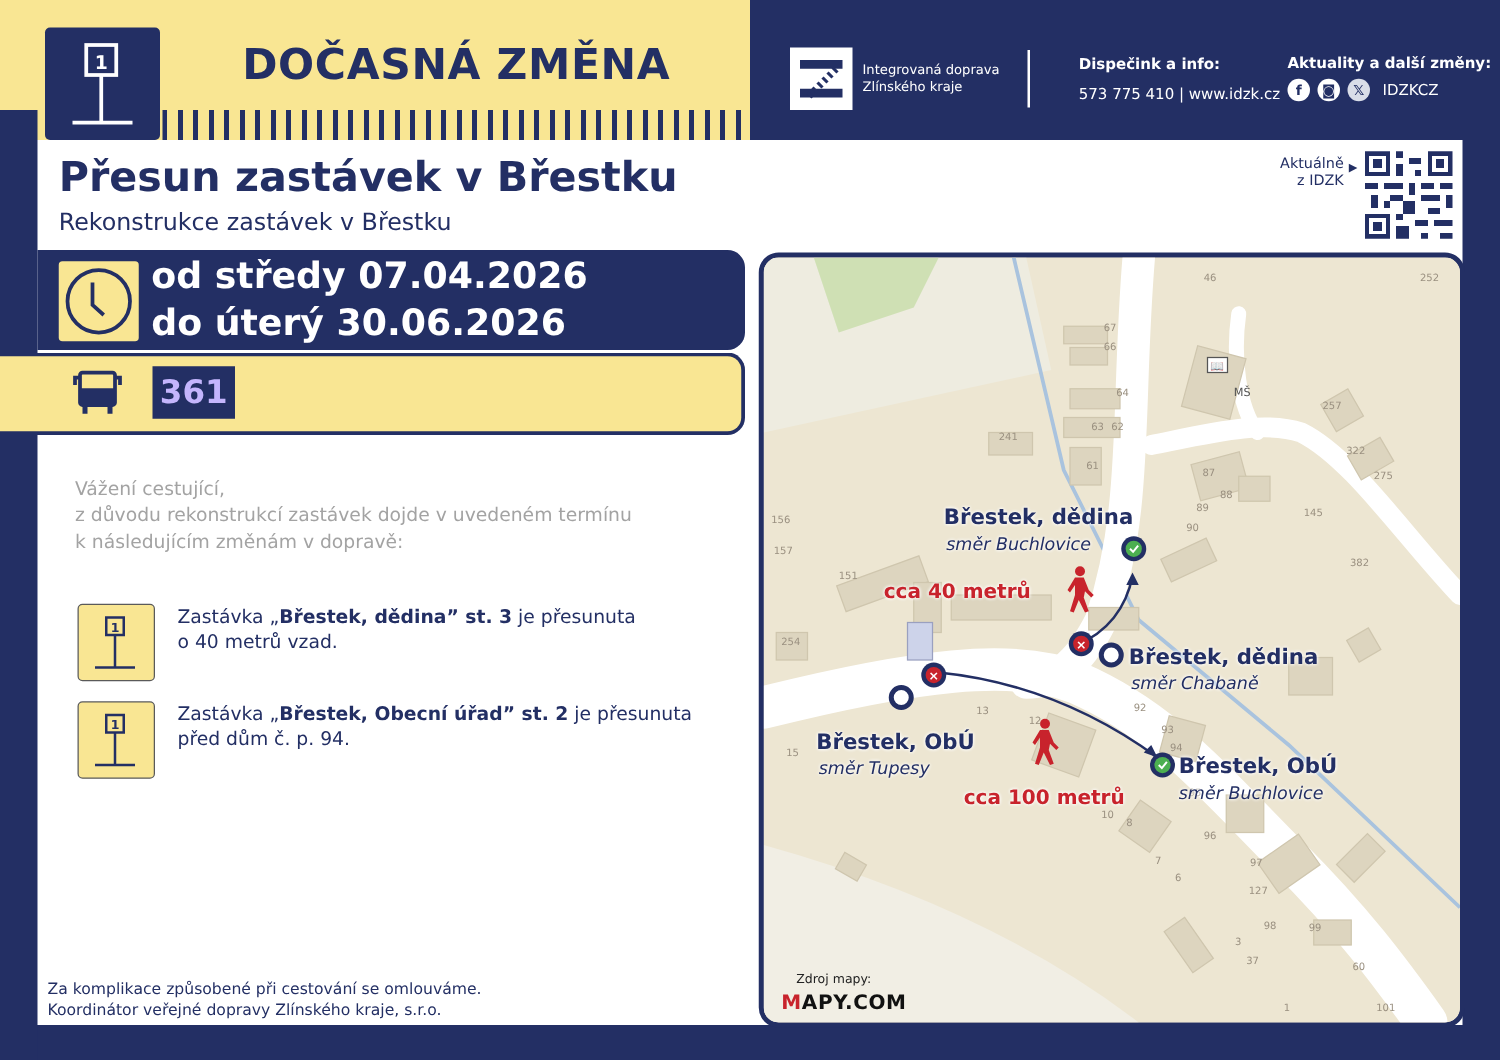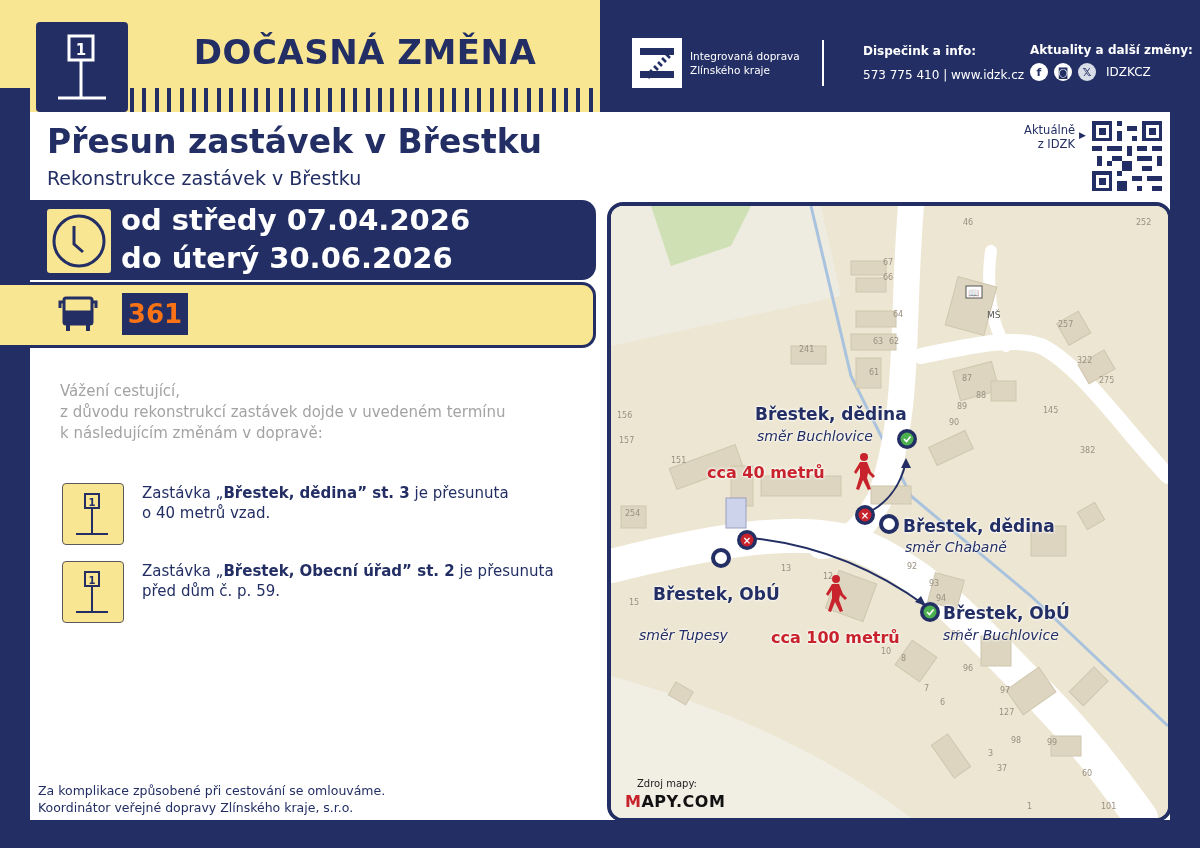--- a/index.html
+++ b/index.html
@@ -36,21 +36,21 @@
     .qr-label { position: absolute; left: 1000px; top: 123px; width: 75px; text-align: right; font-size: 11.5px; line-height: 14px; color: #232f64; }
     .qr-arrow { position: absolute; left: 1079px; top: 130px; font-size: 9px; color: #232f64; }
     .qr { position: absolute; left: 1092px; top: 121px; width: 70px; height: 70px; background: #fff; }
 
     
     .date-band { position: absolute; left: 30px; top: 200px; width: 566px; height: 80px; background: #232f64; border-radius: 0 14px 14px 0; }
     .clock-box { position: absolute; left: 47px; top: 209px; width: 64px; height: 64px; background: #f9e693; border-radius: 3px; }
     .date-line { position: absolute; left: 121px; color: #fff; font-size: 29px; font-weight: bold; }
     .line-band { position: absolute; left: 0; top: 282px; width: 596px; height: 66px; background: #f9e693; border: 3px solid #232f64; border-left: none; border-radius: 0 14px 14px 0; }
     .bus-icon { position: absolute; left: 56px; top: 294px; width: 44px; height: 42px; }
-    .line-badge { position: absolute; left: 122px; top: 293px; width: 66px; height: 42px; background: #232f64; color: #f97316; font-size: 26px; font-weight: bold; display: flex; align-items: center; justify-content: center; }
+    .line-badge { position: absolute; left: 122px; top: 293px; width: 66px; height: 42px; background: #232f64; color: #c4b5fd; font-size: 26px; font-weight: bold; display: flex; align-items: center; justify-content: center; }
 
     
     .greeting { position: absolute; left: 60px; top: 381px; font-size: 15px; line-height: 21px; color: #a3a3a3; }
     .change { position: absolute; left: 62px; display: flex; }
     .stop-box { width: 62px; height: 62px; background: #f9e693; border: 1.5px solid #5a5a5a; border-radius: 4px; position: relative; }
     .change-text { margin-left: 18px; margin-top: 0px; font-size: 15px; line-height: 20px; color: #232f64; }
     .change-text b { font-weight: bold; }
     .footer-note { position: absolute; left: 38px; top: 782px; font-size: 12.5px; line-height: 17px; color: #232f64; }
 
     
@@ -217,21 +217,21 @@
   <div class="stop-box">
     <svg width="59" height="59" viewBox="0 0 59 59">
       <rect x="22" y="10" width="14" height="14" fill="none" stroke="#232f64" stroke-width="2"></rect>
       <text x="29" y="21.5" text-anchor="middle" fill="#232f64" font-size="10" font-weight="bold" font-family="DejaVu Sans, sans-serif">1</text>
       <line x1="29" y1="24" x2="29" y2="50" stroke="#232f64" stroke-width="2"></line>
       <line x1="13" y1="50" x2="45" y2="50" stroke="#232f64" stroke-width="2"></line>
     </svg>
   </div>
   <div class="change-text">
     <div><span>Zastávka „</span><b>Břestek, Obecní úřad</b><b>” </b><b>st. 2</b><span> je přesunuta</span></div>
-    <div>před dům č. p. 59.</div>
+    <div>před dům č. p. 94.</div>
   </div>
 </div>
 
 <div class="footer-note">
   <div>Za komplikace způsobené při cestování se omlouváme.</div>
   <div>Koordinátor veřejné dopravy Zlínského kraje, s.r.o.</div>
 </div>
 
 <div class="map">
   <svg width="557" height="612" viewBox="0 0 557 612">
@@ -363,20 +363,20 @@
   <span class="hn" style="left:471px;top:563px;">60</span>
   <span class="hn" style="left:490px;top:596px;">101</span>
   <span class="hn" style="left:376px;top:104px;font-size:9px;color:#555;">MŠ</span>
 
   <div class="lbl lbl-stop" style="left:144px;top:198px;">Břestek, dědina</div>
   <div class="lbl lbl-dir" style="left:146px;top:222px;">směr Buchlovice</div>
   <div class="lbl lbl-dist" style="left:96px;top:257px;">cca 40 metrů</div>
   <div class="lbl lbl-stop" style="left:292px;top:310px;">Břestek, dědina</div>
   <div class="lbl lbl-dir" style="left:294px;top:333px;">směr Chabaně</div>
   <div class="lbl lbl-stop" style="left:42px;top:378px;">Břestek, ObÚ</div>
-  <div class="lbl lbl-dir" style="left:28px;top:401px;margin-top:20px;">směr  Tupesy</div>
+  <div class="lbl lbl-dir" style="left:44px;top:401px;">směr  Tupesy</div>
   <div class="lbl lbl-stop" style="left:332px;top:397px;">Břestek, ObÚ</div>
   <div class="lbl lbl-dir" style="left:332px;top:421px;">směr Buchlovice</div>
   <div class="lbl lbl-dist" style="left:160px;top:422px;">cca 100 metrů</div>
 
   <div class="map-src">Zdroj mapy:</div>
   <div class="map-logo"><span class="m">M</span><span>APY.COM</span></div>
 </div>
 
 </body></html>

